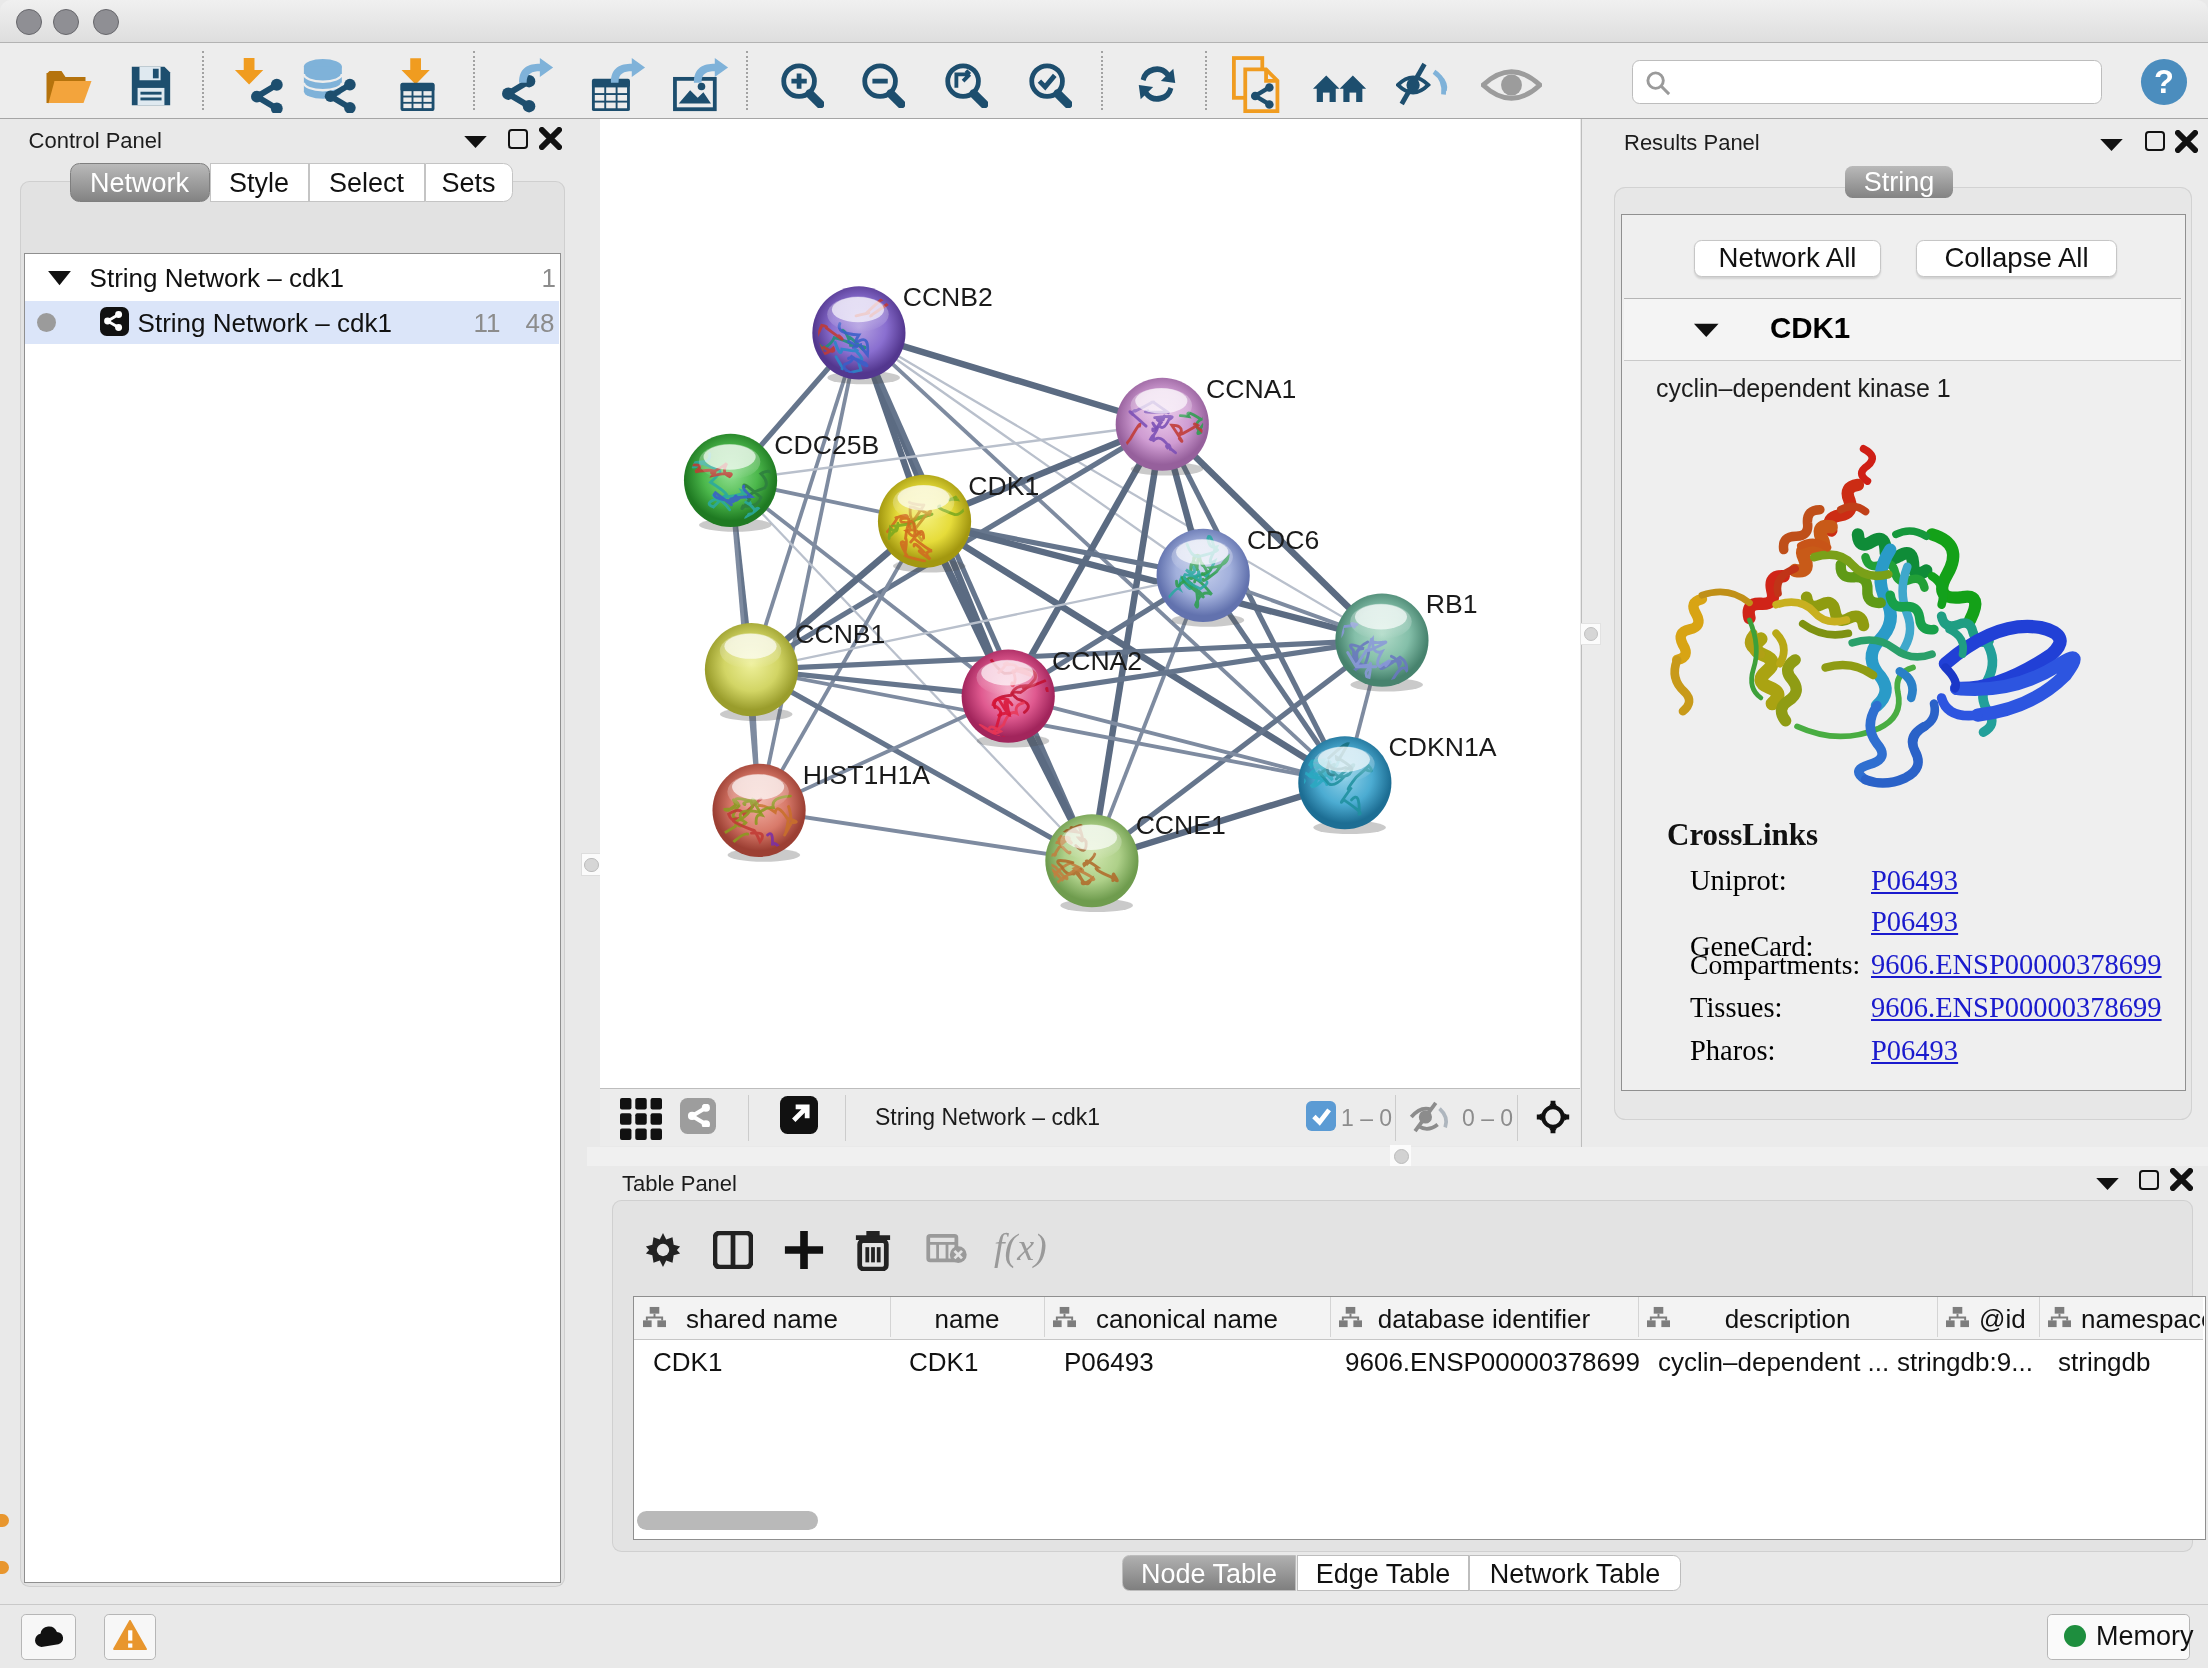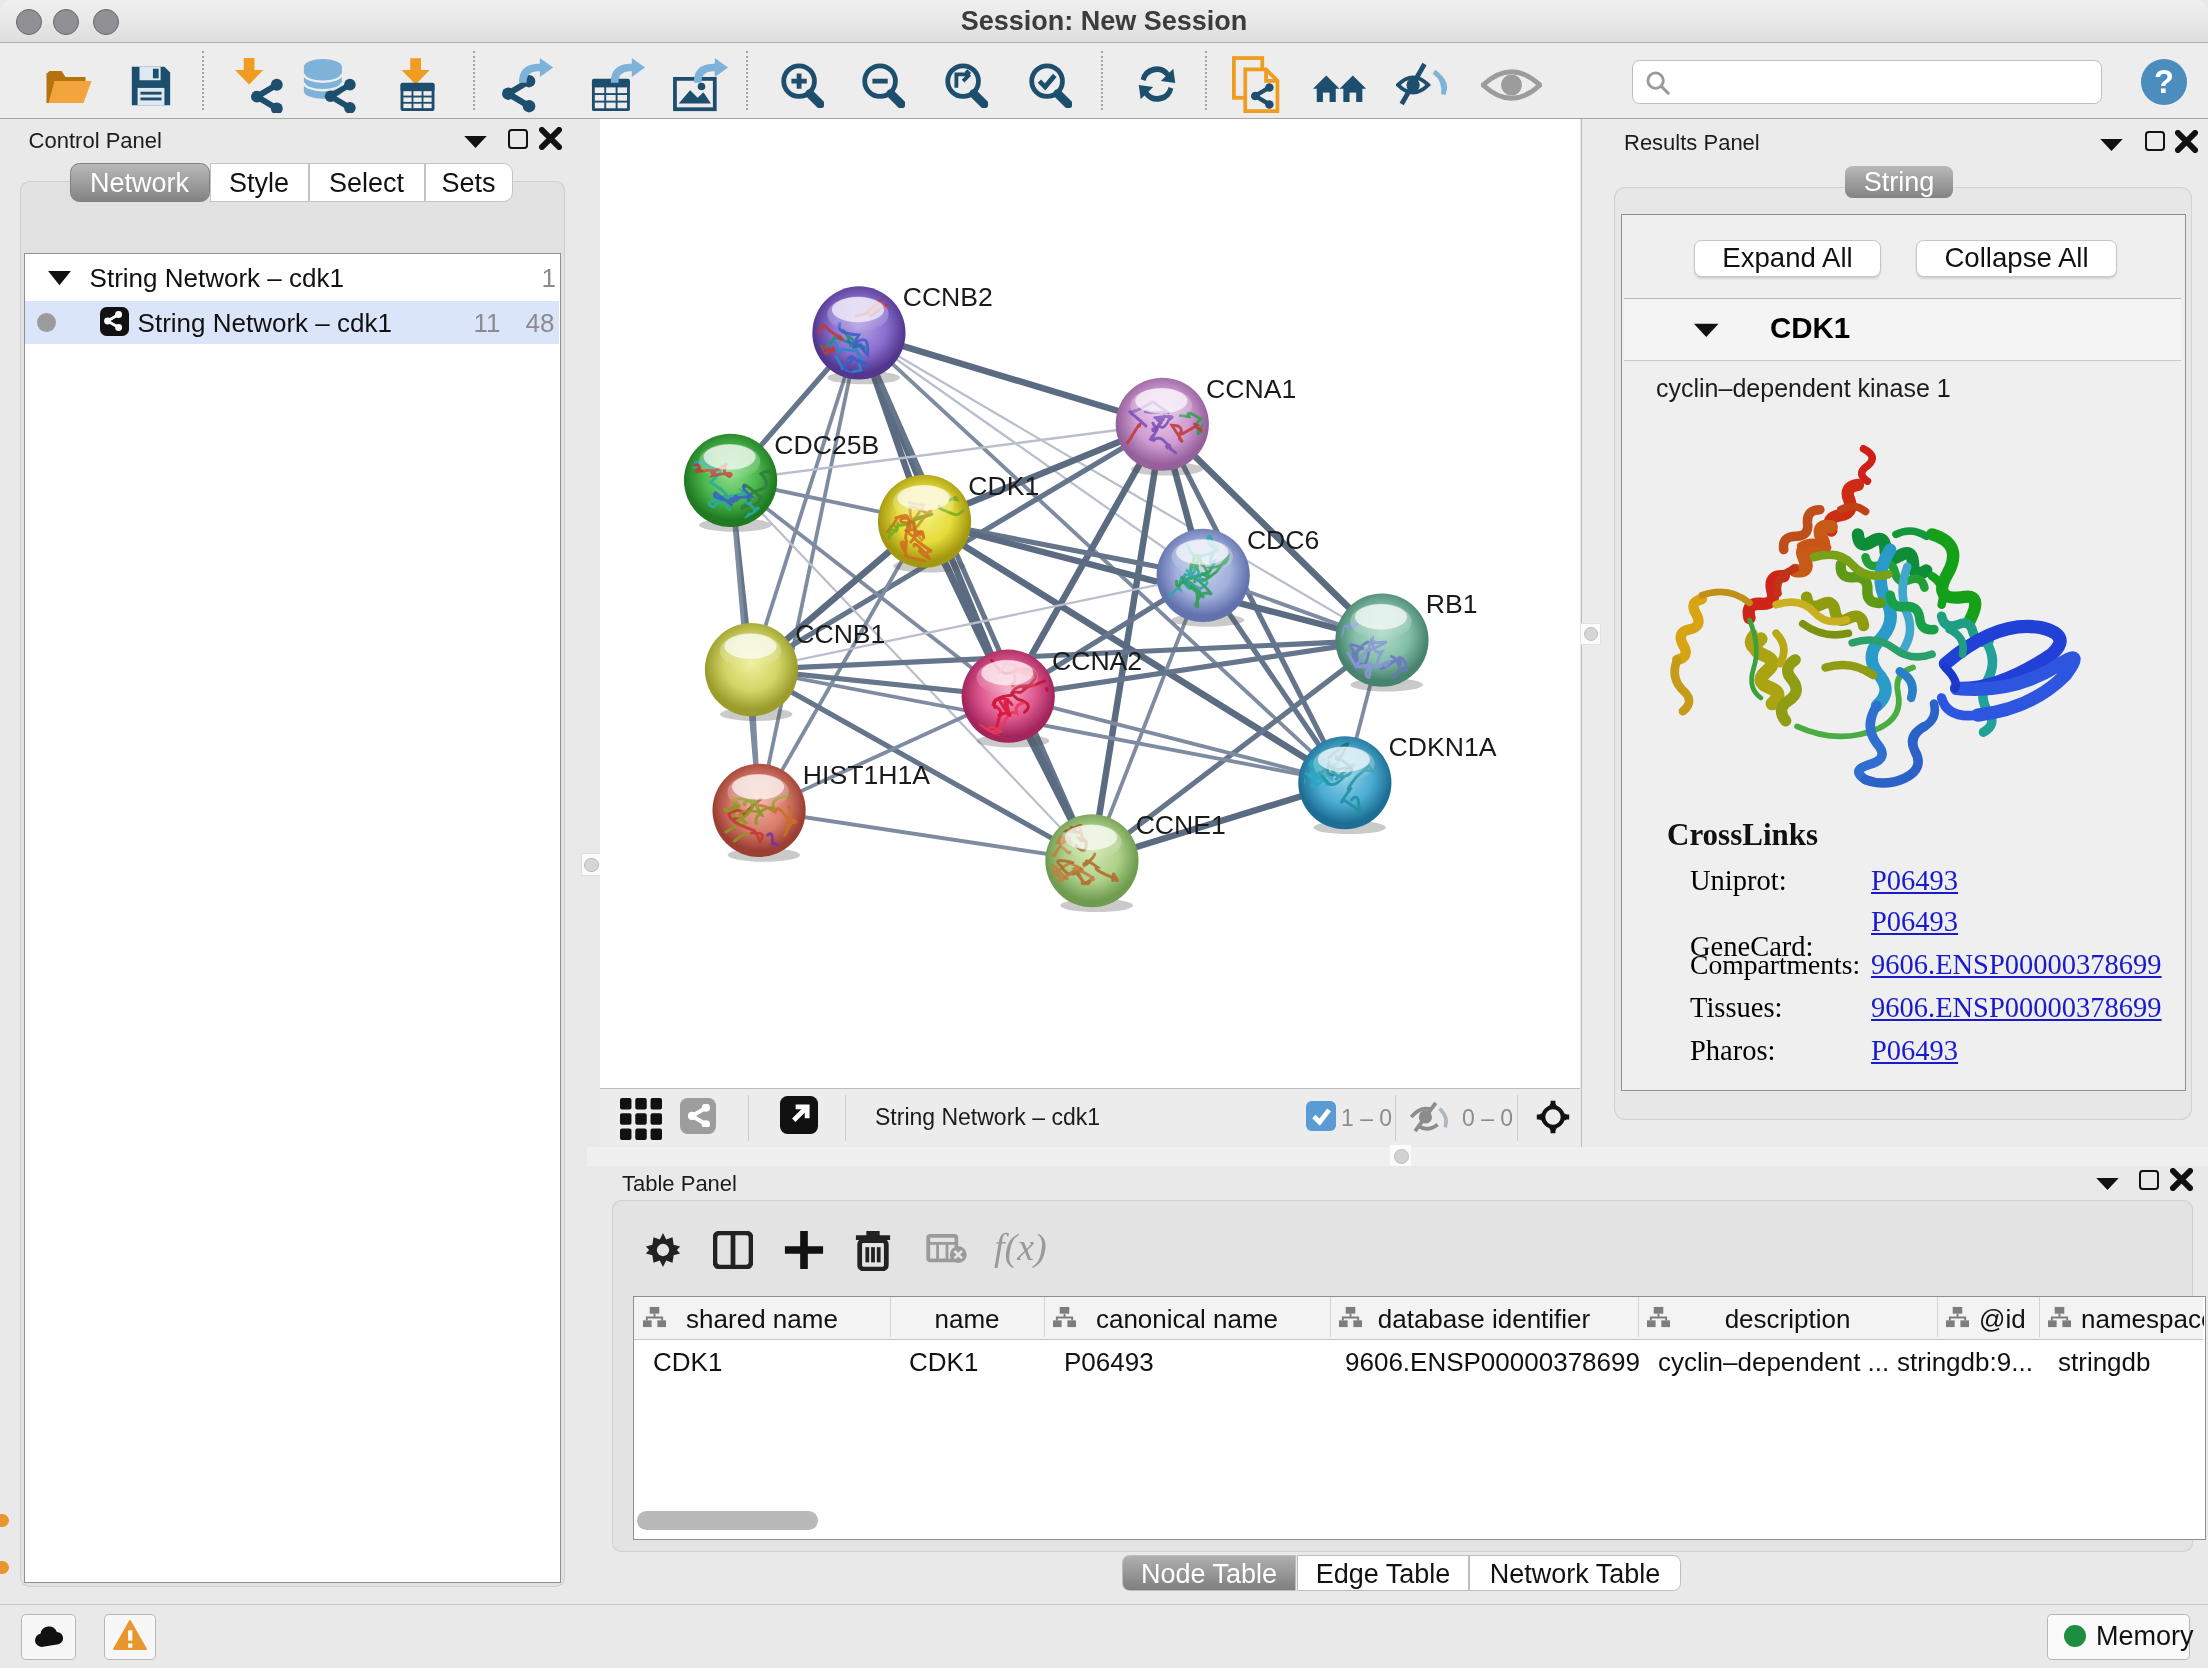--- a/index.html
+++ b/index.html
@@ -56,21 +56,20 @@
   #status{left:0;top:1604px;width:2208px;height:65px;background:#e9e9e9;border-top:1.9px solid #c9c9c9;}
   .sbtn{top:8.6px;height:46px;background:#f7f7f7;border:1.9px solid #b6b6b6;border-radius:4.8px;box-sizing:border-box;}
 </style>
 </head>
 <body>
 
   <div id="titlebar" class="abs">
     <div class="tl abs" style="left:16px;"></div>
     <div class="tl abs" style="left:53px;"></div>
     <div class="tl abs" style="left:93px;"></div>
-    <div id="wtitle" class="abs">Session: New Session</div>
   </div>
 
   <div id="toolbar" class="abs">
     <svg class="abs" style="left:45px;top:20px" width="49" height="44" viewBox="0 0 48 44">
       <path d="M2 10 L2 40 L8 18 L40 18 L40 14 L20 14 L16 8 L4 8 Z" fill="#b5730d"></path>
       <path d="M2 40 L8 18 L46 18 L38 40 Z" fill="#f3a43c"></path>
       <path d="M2 10 L2 40 M2 40 L8 18" stroke="#b5730d" stroke-width="2"></path>
     </svg>
     <svg class="abs" style="left:128px;top:20px" width="46" height="46" viewBox="0 0 48 48">
       <path d="M4 4 L38 4 L44 10 L44 44 L4 44 Z" fill="#1d4e6e"></path>
@@ -625,21 +624,21 @@
     <svg class="abs" style="left:517px;top:18px" width="25" height="15" viewBox="0 0 26 16">
       <polygon points="1,2 25,2 13,15" fill="#111"></polygon>
     </svg>
     <div class="abs" style="left:563px;top:12.4px;width:16px;height:16px;border:2.9px solid #111;border-radius:3.8px;"></div>
     <svg class="abs" style="left:593px;top:10.5px" width="23" height="23" viewBox="0 0 24 24">
       <path d="M3 3 L21 21 M21 3 L3 21" stroke="#111" stroke-width="6" stroke-linecap="round"></path>
     </svg>
     <div class="abs" style="left:263px;top:47px;width:108px;height:32px;border-radius:7.6px;background:linear-gradient(#b9b9b9,#838383);color:#fff;font-size:27px;text-align:center;line-height:32px;z-index:3;">String</div>
     <div id="rpbox" class="abs"></div>
     <div id="rpinner" class="abs">
-      <div class="btn abs" style="left:72px;top:25px;width:187px;height:37px;line-height:34px;">Expand All</div>
+      <div class="btn abs" style="left:72px;top:25px;width:187px;height:37px;line-height:34px;">Network All</div>
       <div class="btn abs" style="left:294px;top:25px;width:201px;height:37px;line-height:34px;">Collapse All</div>
       <div class="abs" style="left:1.9px;top:83px;width:557px;height:61px;background:#f4f4f4;border-top:1.9px solid #b5b5b5;border-bottom:1.9px solid #c9c9c9;">
         <svg class="abs" style="left:68px;top:22px" width="28.5" height="18" viewBox="0 0 30 19">
           <polygon points="2,3 28,3 15,17" fill="#111"></polygon>
         </svg>
         <div class="abs" style="left:146px;top:12.4px;font-size:29.5px;font-weight:bold;">CDK1</div>
       </div>
       <div class="abs" style="left:34px;top:159px;font-size:25px;color:#1c1c1c;">cyclin–dependent kinase 1</div>
       <svg class="abs" style="left:40px;top:228px" width="504" height="352" viewBox="0 0 530 370">
         <path d="M212 6 Q228 14 216 24 Q204 32 216 40" fill="none" stroke="#cf1f16" stroke-width="8" stroke-linecap="round" stroke-linejoin="round" opacity="1.0"></path>

